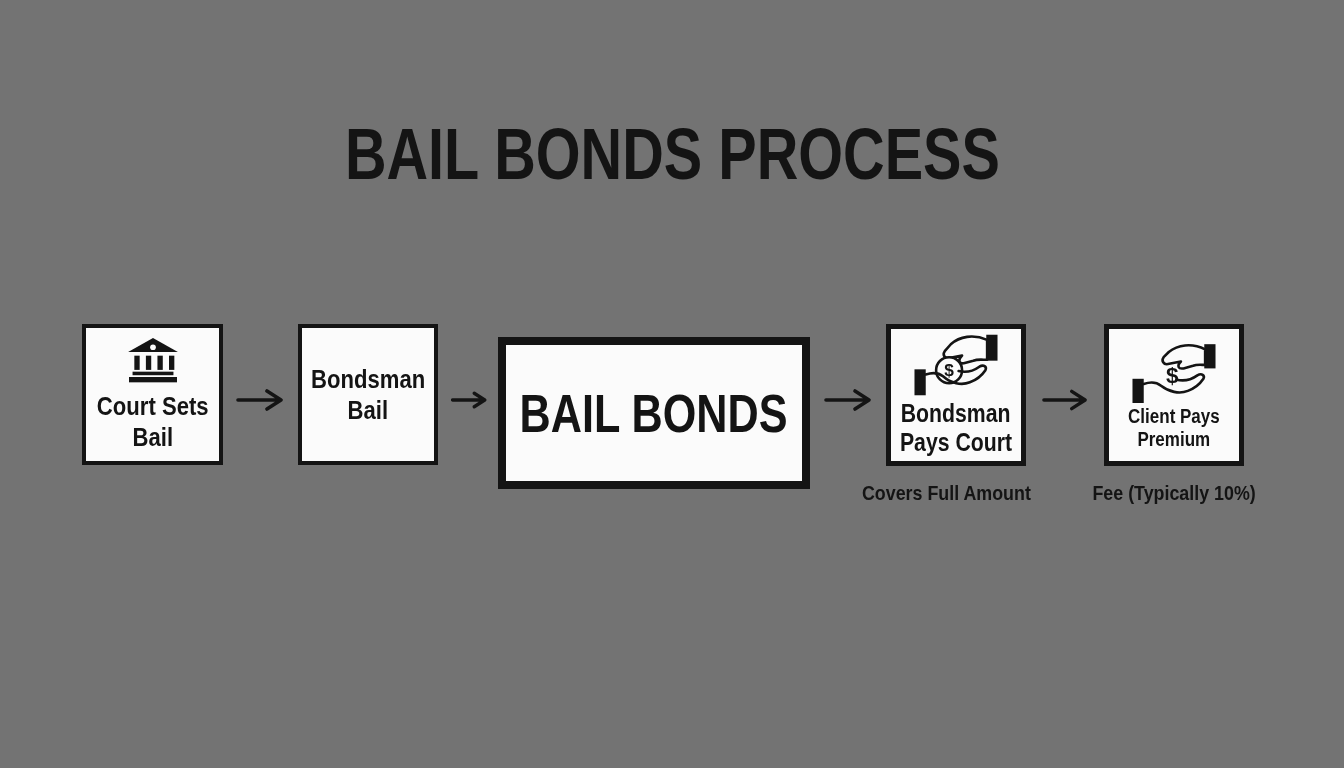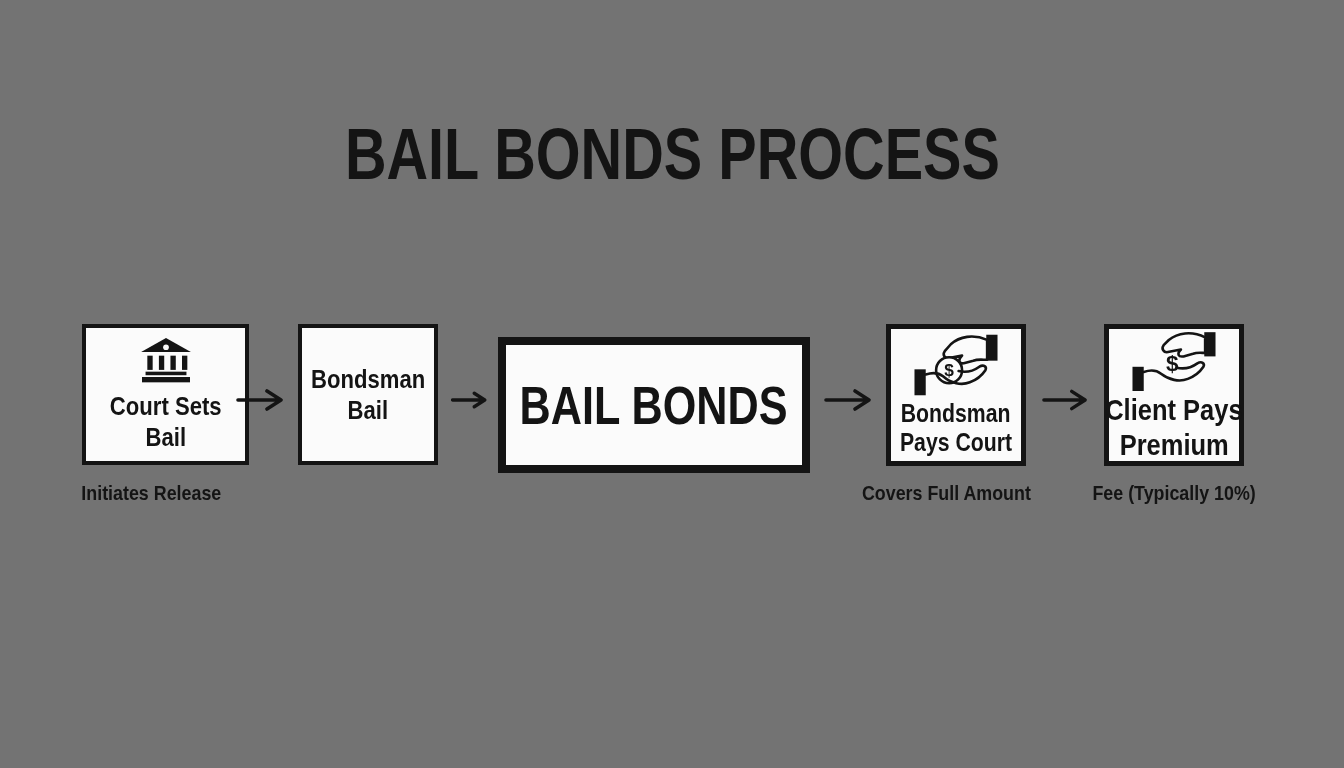--- a/index.html
+++ b/index.html
@@ -67,40 +67,37 @@
 </style>
 </head>
 <body>
 
 <div class="canvas">
 
   <div class="page-title">
     <span class="cond">BAIL BONDS PROCESS</span>
   </div>
 
-  <div class="step-box" style="left:82px;top:324px;width:167px;height:141px;">
+  <div class="step-box" style="left:82px;top:324px;width:141px;height:141px;">
     <span class="icon-wrap" style="margin-bottom:6px;">
       <svg width="58" height="48" viewBox="0 0 64 54" aria-hidden="true">
         <polygon points="32,1 4,17 60,17" fill="#141414"></polygon>
         <circle cx="32" cy="11.5" r="3.2" fill="#fbfbfb"></circle>
         <rect x="11" y="21" width="6" height="16" fill="#141414"></rect>
         <rect x="24" y="21" width="6" height="16" fill="#141414"></rect>
         <rect x="37" y="21" width="6" height="16" fill="#141414"></rect>
         <rect x="50" y="21" width="6" height="16" fill="#141414"></rect>
         <rect x="9" y="39" width="46" height="4" fill="#141414"></rect>
         <rect x="5" y="45" width="54" height="6" fill="#141414"></rect>
       </svg>
     </span>
     <div class="step-label">
       <span class="line"><span class="cond-85">Court Sets</span></span>
       <span class="line"><span class="cond-85">Bail</span></span>
     </div>
-  </div>
-  <div class="caption" style="left:41px;top:481px;">
-    <span class="cond-85">Initiates Release</span>
   </div>
 
   <span class="arrow" style="left:236px;top:387px;">
     <svg width="48" height="26" viewBox="0 0 48 26" aria-hidden="true">
       <path d="M2,13 H40 M31,4 L45,13 L31,22" stroke="#141414" stroke-width="3.6" fill="none" stroke-linecap="round" stroke-linejoin="round"></path>
     </svg>
   </span>
 
   <div class="step-box" style="left:298px;top:324px;width:140px;height:141px;">
     <div class="step-label">
@@ -108,21 +105,21 @@
       <span class="line"><span class="cond-85">Bail</span></span>
     </div>
   </div>
 
   <span class="arrow" style="left:451px;top:390px;">
     <svg width="36" height="20" viewBox="0 0 48 26" aria-hidden="true">
       <path d="M2,13 H40 M31,4 L45,13 L31,22" stroke="#141414" stroke-width="4.4" fill="none" stroke-linecap="round" stroke-linejoin="round"></path>
     </svg>
   </span>
 
-  <div class="big-box" style="left:498px;top:337px;width:312px;height:136px;">
+  <div class="big-box" style="left:498px;top:337px;width:312px;height:152px;">
     <span class="big-label"><span class="cond">BAIL BONDS</span></span>
   </div>
 
   <span class="arrow" style="left:823px;top:387px;">
     <svg width="50" height="26" viewBox="0 0 48 26" aria-hidden="true">
       <path d="M2,13 H40 M31,4 L45,13 L31,22" stroke="#141414" stroke-width="3.6" fill="none" stroke-linecap="round" stroke-linejoin="round"></path>
     </svg>
   </span>
 
   <div class="step-box" style="left:886px;top:324px;width:140px;height:142px;border-width:5px;">
@@ -154,21 +151,21 @@
   <div class="step-box" style="left:1104px;top:324px;width:140px;height:142px;border-width:5px;">
     <span class="icon-wrap" style="margin-bottom:2px;">
       <svg width="88" height="64" viewBox="0 0 100 74" aria-hidden="true">
         <rect x="85" y="6" width="13" height="28" fill="#141414"></rect>
         <path d="M86,12 C70,4 54,7 44,15 L38,21 C35,25 38,30 43,29 L58,26 C53,31 55,35 61,34 L72,31 C77,29 82,30 86,30 Z" fill="#fbfbfb" stroke="#141414" stroke-width="3" stroke-linejoin="round"></path>
         <text x="48" y="51" font-size="26" font-weight="bold" text-anchor="middle" fill="#141414" font-family="Liberation Sans, sans-serif">$</text>
         <rect x="2" y="46" width="13" height="28" fill="#141414"></rect>
         <path d="M15,52 C24,49 30,50 35,54 C44,61 56,64 66,60 C74,57 80,52 84,46 C86,42 82,39 77,42 C70,47 61,49 53,47" fill="none" stroke="#141414" stroke-width="3" stroke-linecap="round"></path>
       </svg>
     </span>
-    <div class="step-label" style="font-size:30px;">
+    <div class="step-label" style="font-size:20px;">
       <span class="line"><span class="cond-85">Client Pays</span></span>
       <span class="line"><span class="cond-85">Premium</span></span>
     </div>
   </div>
   <div class="caption" style="left:1064px;top:481px;text-decoration:underline;">
     <span class="cond-85">Fee (Typically 10%)</span>
   </div>
 
 </div>
 

